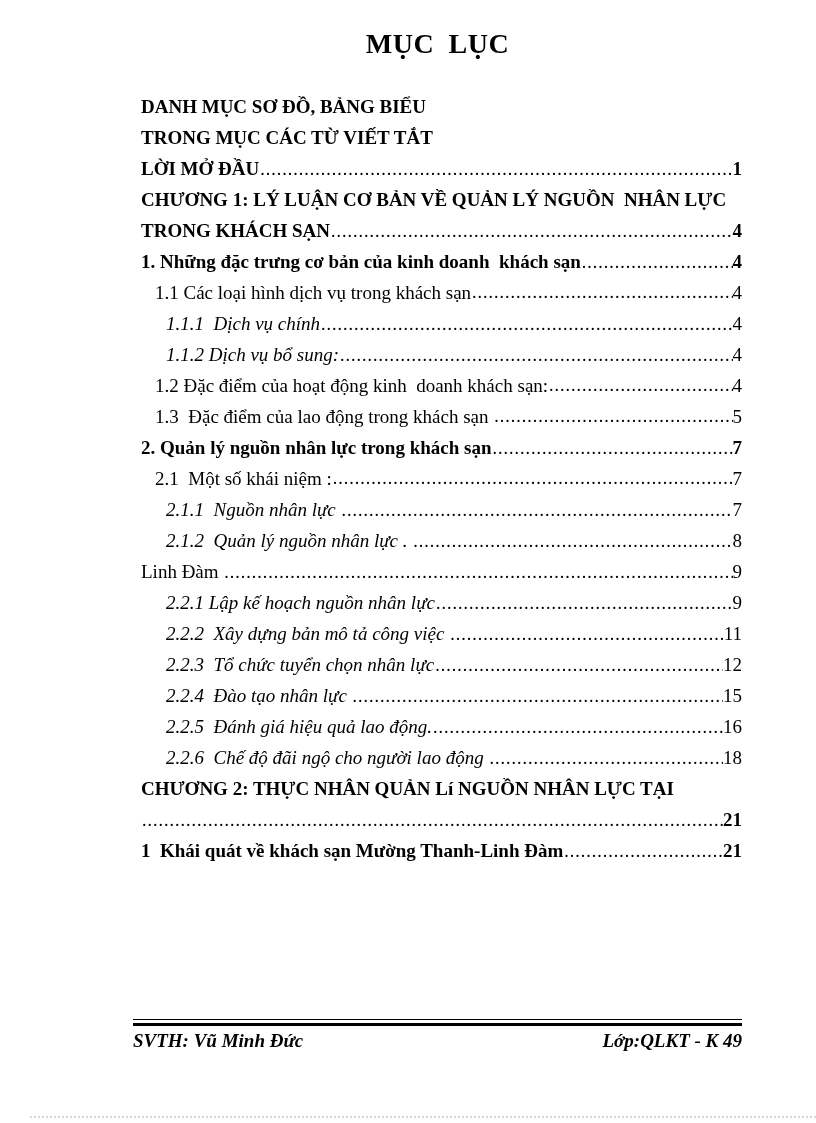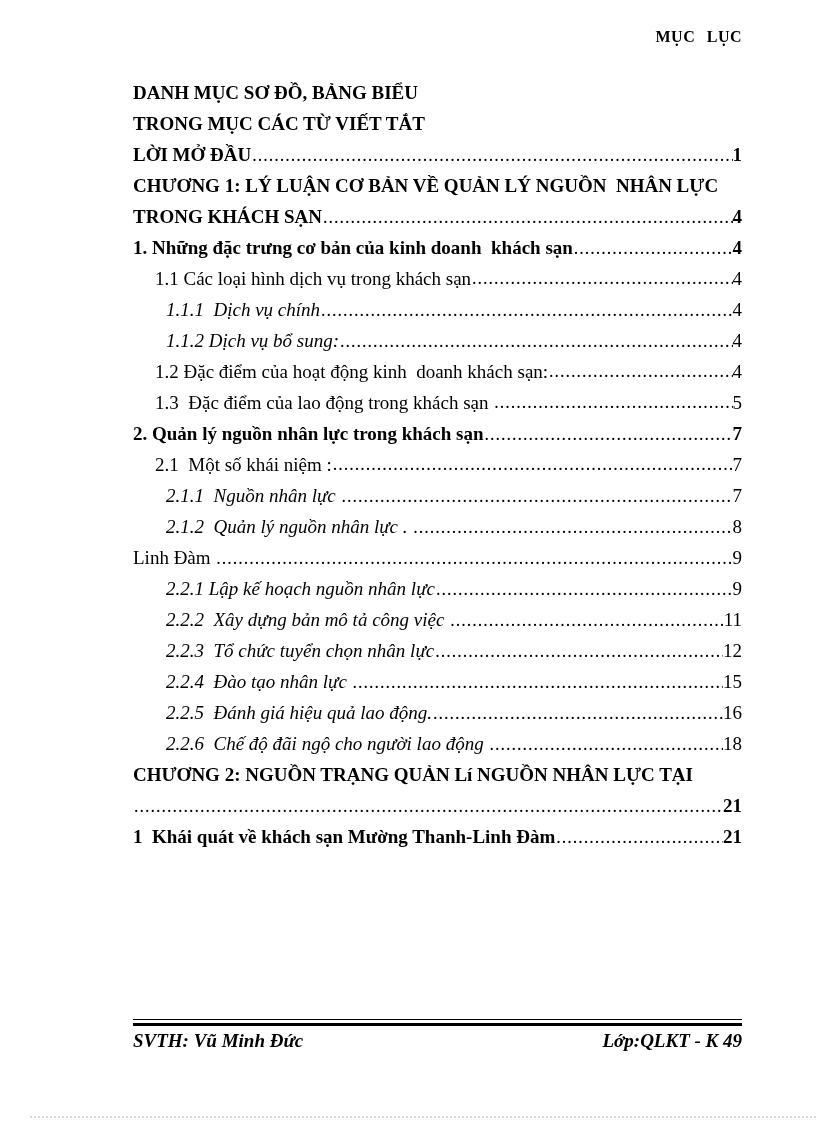--- a/index.html
+++ b/index.html
@@ -39,22 +39,22 @@
     border-bottom: 1px solid #000;
   }
   .rule-thin-thick {
     height: 3px;
     border-top: 1px solid #000;
     border-bottom: 3px solid #000;
   }
   
   .doc-title {
     margin-top: 28px;
-    text-align: right;
-    font-size: 16px;
+    text-align: center;
+    font-size: 28px;
     font-weight: bold;
     letter-spacing: 0.5px;
     word-spacing: 7px;
   }
   
   .toc {
     margin-top: 31px;
     font-size: 19px;
   }
   .toc-row {
@@ -78,21 +78,21 @@
     font-style: normal;
     font-weight: normal;
     letter-spacing: 1px;
     padding: 0 1px;
   }
   .toc-row .pagenum {
     flex: 0 0 auto;
     font-style: normal;
     text-align: right;
   }
-  .indent-0 { padding-left: 0; }
+  .indent-0 { padding-left: 0; margin-left: 8px; }
   .indent-1 { padding-left: 22px; align-items: flex-end; }
   .indent-2 { padding-left: 33px; }
   .style-bold { font-weight: bold; }
   .style-bold .pagenum { font-weight: bold; }
   .style-regular { font-weight: normal; }
   .style-italic { font-style: italic; font-weight: normal; }
   
   .footer {
     position: absolute;
     left: 133px;
@@ -231,21 +231,21 @@
     <span class="toc-text">2.2.5  Đánh giá hiệu quả lao động.</span>
     <span class="leader" aria-hidden="true">................................................................................................................................................................</span>
     <span class="pagenum">16</span>
   </div>
       <div class="toc-row style-italic indent-2">
     <span class="toc-text">2.2.6  Chế độ đãi ngộ cho người lao động </span>
     <span class="leader" aria-hidden="true">................................................................................................................................................................</span>
     <span class="pagenum">18</span>
   </div>
       <div class="toc-row style-bold indent-0">
-    <span class="toc-text">CHƯƠNG 2: NGUỒN TRẠNG QUẢN Lí NGUỒN NHÂN LỰC TẠI</span>
+    <span class="toc-text">CHƯƠNG 2: THỰC NHÂN QUẢN Lí NGUỒN NHÂN LỰC TẠI</span>
     <span class="leader" aria-hidden="true"></span>
     <span class="pagenum"></span>
   </div>
       <div class="toc-row style-bold indent-0">
     <span class="leader" aria-hidden="true">................................................................................................................................................................</span>
     <span class="pagenum">21</span>
   </div>
       <div class="toc-row style-bold indent-0">
     <span class="toc-text">1  Khái quát về khách sạn Mường Thanh-Linh Đàm</span>
     <span class="leader" aria-hidden="true">................................................................................................................................................................</span>

